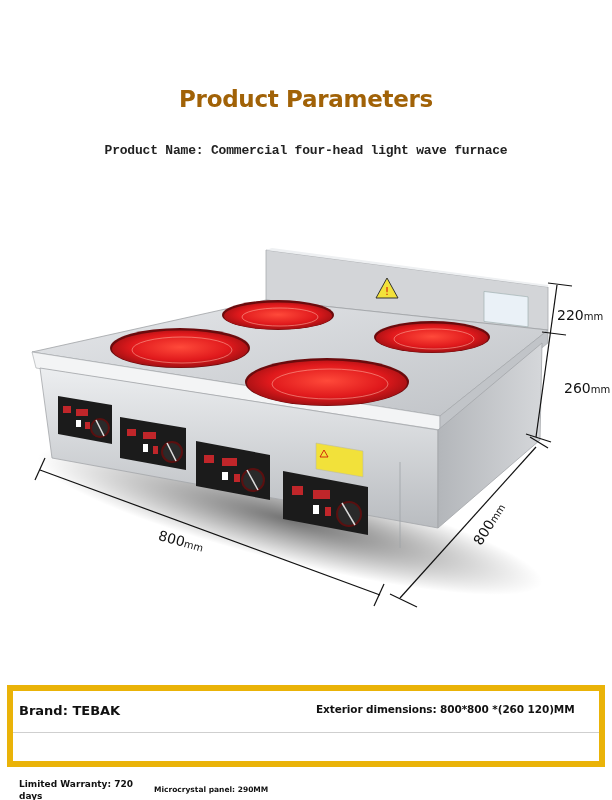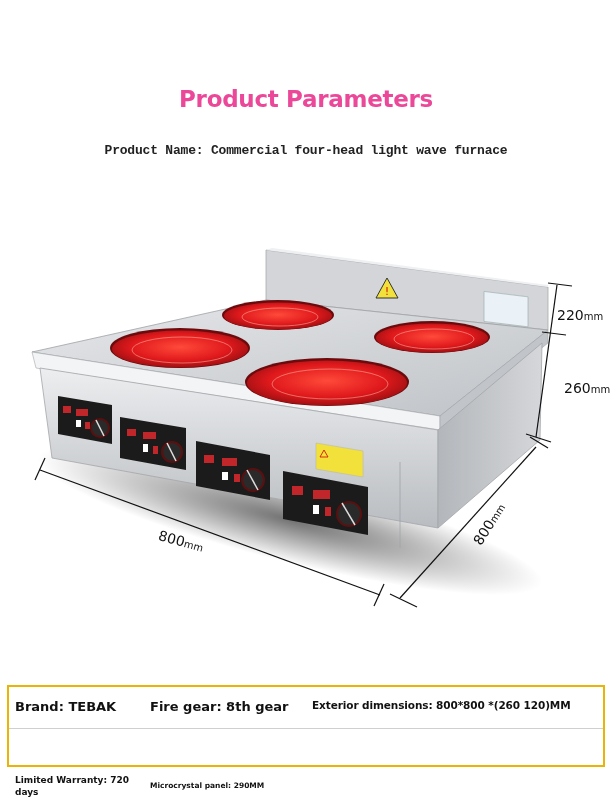--- a/index.html
+++ b/index.html
@@ -2,40 +2,40 @@
 <html><head>
   <meta charset="utf-8">
   <style>
     * { margin: 0; padding: 0; box-sizing: border-box; }
     html, body { width: 612px; height: 800px; background: #ffffff; overflow: hidden; }
     body { position: relative; font-family: "Liberation Sans", sans-serif; color: #1a1a1a; }
 
     .title {
       position: absolute; left: 0; top: 86px; width: 612px; text-align: center;
       font-family: "DejaVu Sans", sans-serif; font-weight: bold; font-size: 23px;
-      color: #ec4899; letter-spacing: -0.3px;
+      color: #a16207; letter-spacing: -0.3px;
     }
     .subtitle {
       position: absolute; left: 0; top: 143px; width: 612px; text-align: center;
       font-family: Liberation Mono, monospace; font-weight: bold; font-size: 13px;
       color: #222; letter-spacing: -0.2px;
     }
 
     .product-figure { position: absolute; left: 0; top: 230px; width: 612px; height: 400px; }
     .product-figure svg { position: absolute; left: 0; top: 0; }
 
     .dim-label {
       position: absolute; font-family: "DejaVu Sans", sans-serif; font-size: 14px; color: #111;
       white-space: nowrap;
     }
     .dim-label .unit { font-size: 10px; }
 
     .spec-table {
       position: absolute; left: 7px; top: 685px; width: 598px; height: 82px;
-      border: 2px solid #eab308; background: #fff;
+      border: 6px solid #eab308; background: #fff;
     }
     .spec-row { position: absolute; left: 0; width: 100%; display: block; }
     .spec-row.r1 { top: 0; height: 42px; border-bottom: 1px solid #cfcfcf; }
     .spec-row.r2 { top: 42px; height: 38px; margin-top: 39px; }
     .cell { position: absolute; font-family: "DejaVu Sans", sans-serif; font-weight: bold; color: #111; white-space: nowrap; }
     .r1 .c1 { left: 6px; top: 12px; font-size: 13px; }
     .r1 .c2 { left: 141px; top: 12px; font-size: 13px; }
     .r1 .c3 { left: 303px; top: 12px; font-size: 10.5px; letter-spacing: -0.1px; }
     .r2 .c1 { left: 6px; top: 6px; font-size: 9px; line-height: 12px; white-space: normal; width: 130px; }
     .r2 .c2 { left: 141px; top: 13px; font-size: 7.5px; }
@@ -186,20 +186,19 @@
     <span>800</span><span class="unit">mm</span>
   </div>
   <div class="dim-label" style="left:466px; top:286px; transform: rotate(-58deg);">
     <span>800</span><span class="unit">mm</span>
   </div>
 </div>
 
 <div class="spec-table">
   <div class="spec-row r1">
     <div class="cell c1">Brand: TEBAK</div>
-    <div class="cell c2">Fire gear: 8th gear</div>
     <div class="cell c3">Exterior dimensions: 800*800 *(260 120)MM</div>
   </div>
   <div class="spec-row r2">
     <div class="cell c1">Limited Warranty: 720 days</div>
     <div class="cell c2">Microcrystal panel: 290MM</div>
   </div>
 </div>
 
 </body></html>

